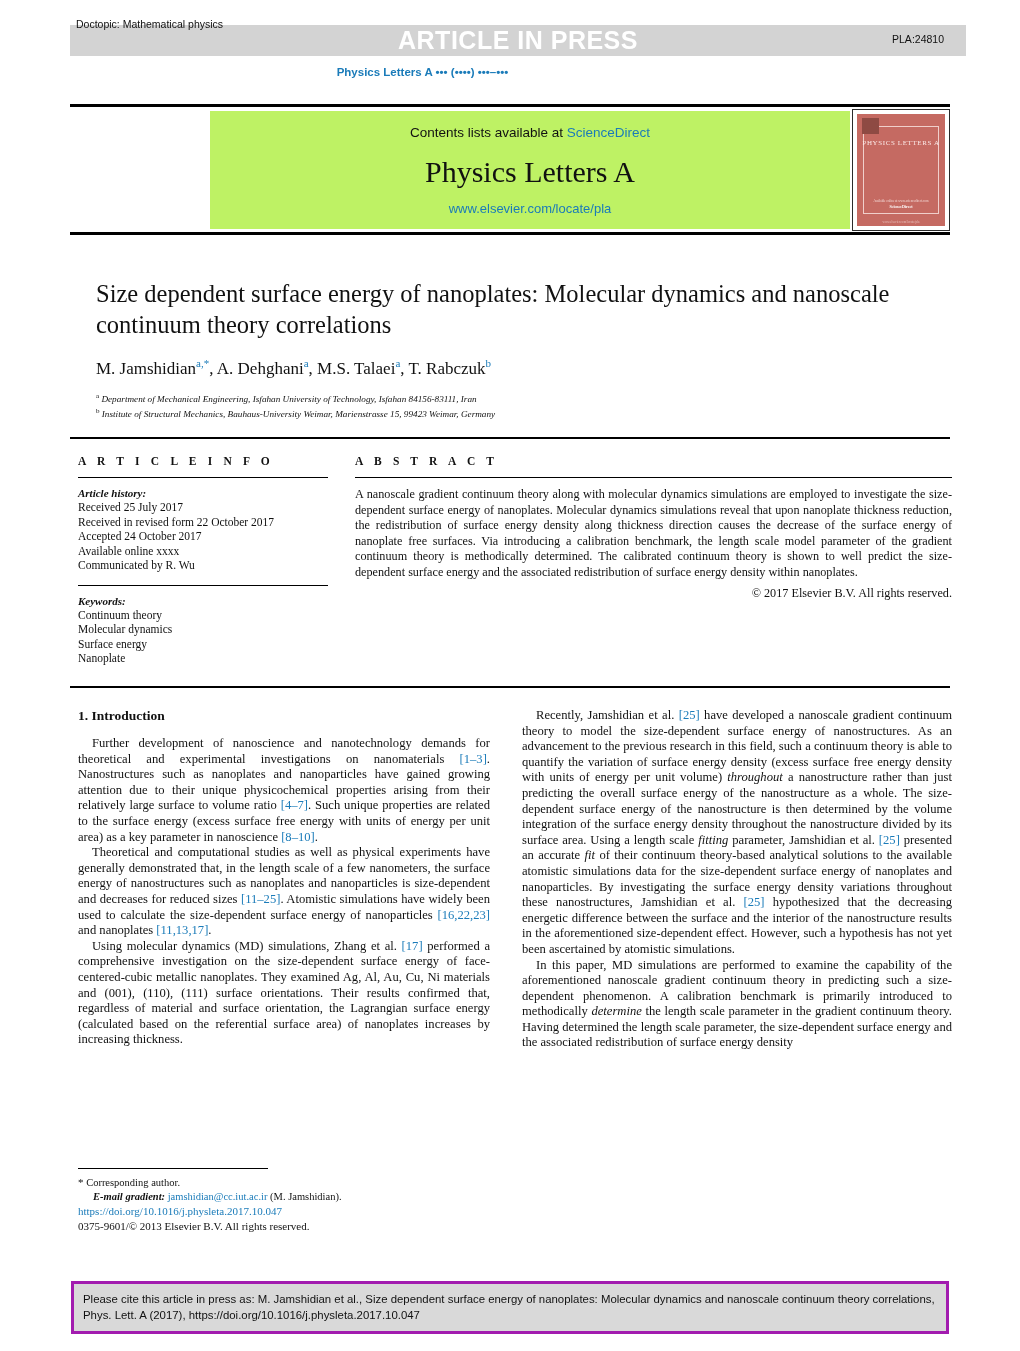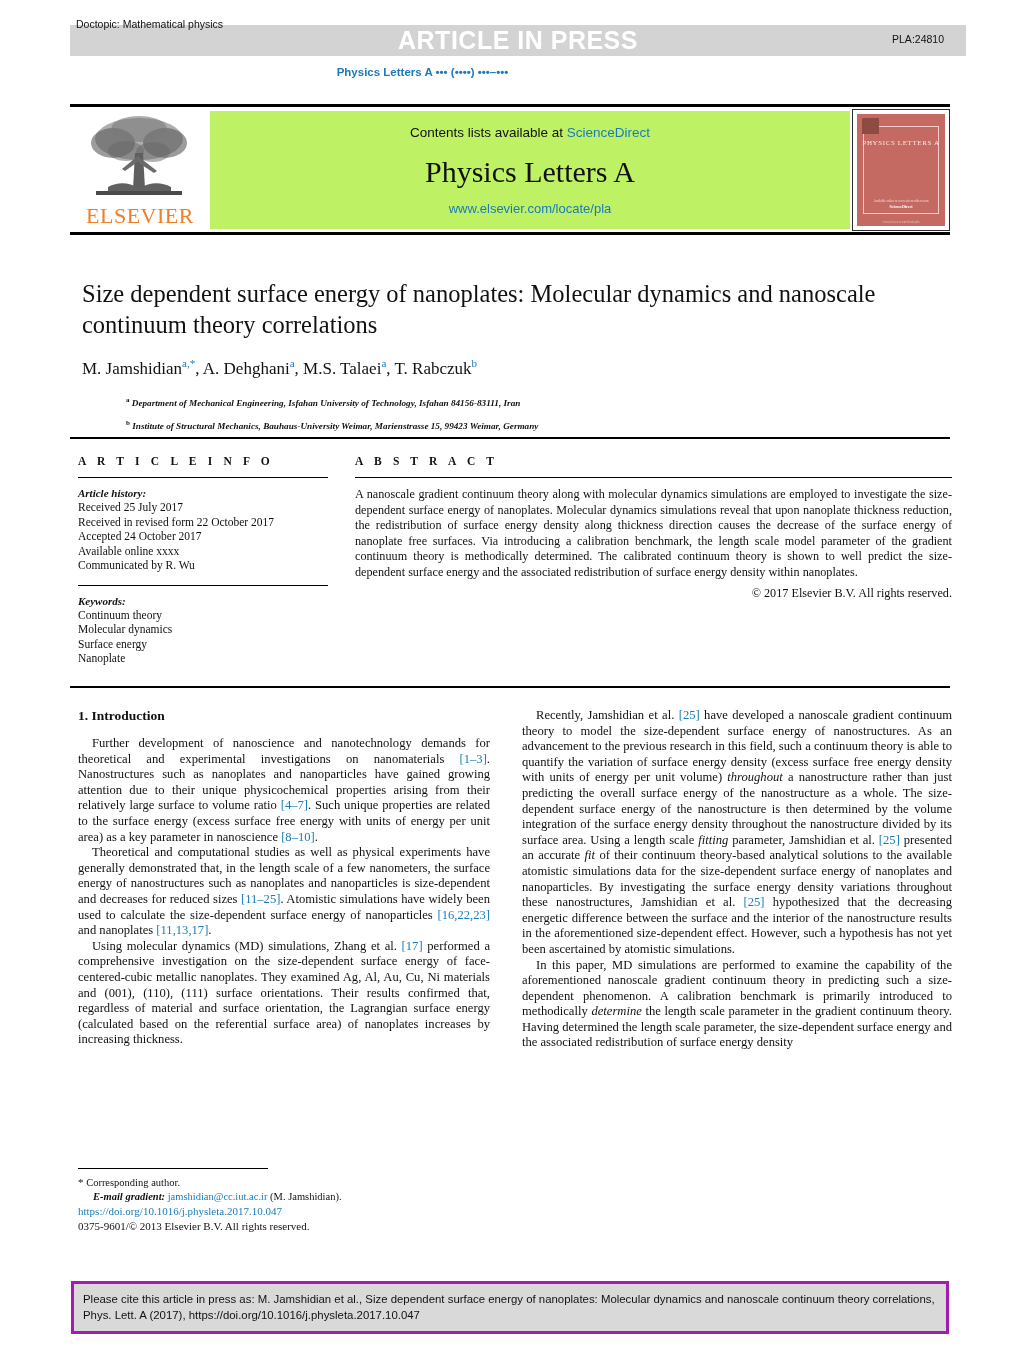--- a/index.html
+++ b/index.html
@@ -222,21 +222,21 @@
     bottom: 2px;
     width: 100%;
     text-align: center;
     font-size: 3.2px;
     color: #e8bfbb;
   }
 
   
   .title-block {
     position: absolute;
-    left: 82px;
+    left: 96px;
     top: 278px;
     width: 874px;
   }
   .paper-title {
     font-family: "Liberation Serif", serif;
     font-size: 24.5px;
     line-height: 31px;
     color: #111;
     margin: 0;
     font-weight: normal;
@@ -250,24 +250,23 @@
   .sup-aff {
     color: #1a7bb9;
     font-size: 11px;
     vertical-align: super;
   }
   .affils {
     margin-top: 11px;
     font-family: "Liberation Serif", serif;
     font-style: italic;
     font-size: 9.2px;
-    line-height: 20px;
-    font-weight: bold;
-    color: #111;
-    margin-left: 44px;
+    line-height: 12px;
+    font-weight: normal;
+    color: #111;
   }
   .affils .mk {
     font-style: normal;
     vertical-align: super;
     font-size: 7px;
   }
 
   
   .rule-mid-top {
     position: absolute;
@@ -435,38 +434,20 @@
   <div class="press-band">
     <div class="press-band-text">ARTICLE IN PRESS</div>
   </div>
   <div class="doctopic">Doctopic: Mathematical physics</div>
   <div class="plaid">PLA:24810</div>
   <div class="journal-ref">Physics Letters A ••• (••••) •••–•••</div>
 
   <div class="rule-thick-top"></div>
   <div class="masthead">
 
-    <div class="elsevier-logo">
-      <svg class="tree-svg" width="122" height="100" viewBox="0 0 122 100">
-        <g fill="#4a4a4a">
-          <ellipse cx="61" cy="30" rx="44" ry="21" fill="#6b6b6b" opacity="0.55"></ellipse>
-          <ellipse cx="35" cy="34" rx="22" ry="15" fill="#5a5a5a" opacity="0.6"></ellipse>
-          <ellipse cx="87" cy="34" rx="22" ry="15" fill="#5a5a5a" opacity="0.6"></ellipse>
-          <ellipse cx="61" cy="20" rx="28" ry="13" fill="#7a7a7a" opacity="0.6"></ellipse>
-          <ellipse cx="48" cy="42" rx="18" ry="10" fill="#666" opacity="0.5"></ellipse>
-          <ellipse cx="75" cy="43" rx="17" ry="10" fill="#666" opacity="0.5"></ellipse>
-          <path d="M57 44 L55 80 L67 80 L65 44 Z" fill="#5f5f5f"></path>
-          <path d="M61 46 L44 60 L47 62 L61 52 Z" fill="#6a6a6a"></path>
-          <path d="M61 48 L79 62 L76 64 L61 54 Z" fill="#6a6a6a"></path>
-          <path d="M30 78 Q45 70 61 79 Q78 70 93 78 L93 82 L30 82 Z" fill="#616161"></path>
-          <rect x="18" y="82" width="86" height="4" fill="#4a4a4a"></rect>
-        </g>
-      </svg>
-      <div class="elsevier-word">ELSEVIER</div>
-    </div>
 
     <div class="mast-center">
       <div class="contents-line">
         <span>Contents lists available at </span><a class="sciencedirect" href="#" style="text-decoration:none">ScienceDirect</a>
       </div>
       <div class="journal-title">Physics Letters A</div>
       <a class="journal-url" href="#" style="text-decoration:none">www.elsevier.com/locate/pla</a>
     </div>
 
     <div class="cover-thumb">

